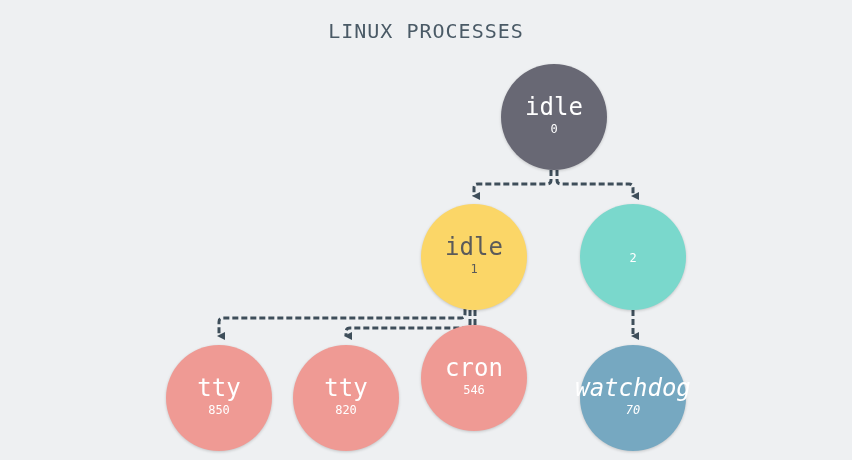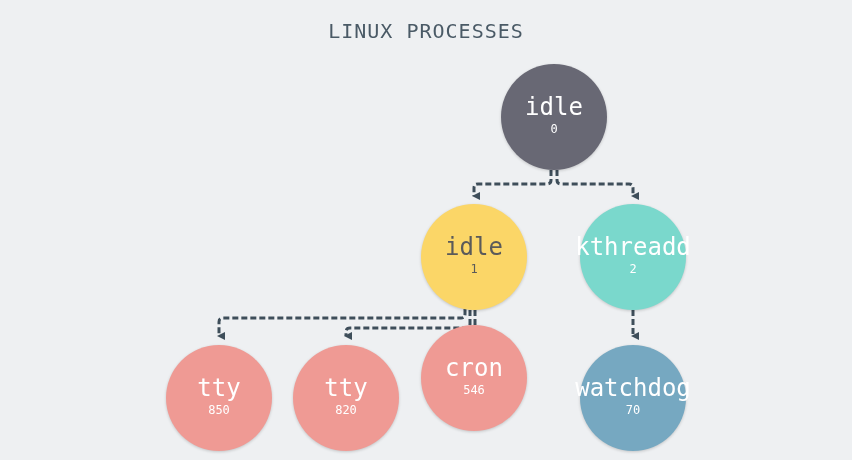--- a/index.html
+++ b/index.html
@@ -48,35 +48,34 @@
   <span class="name">idle</span>
   <span class="pid">0</span>
 </div>
 
 <div class="node" id="n-init" style="left:421px;top:204px;background:#FBD667;color:#5A5A5A;">
   <span class="name">idle</span>
   <span class="pid">1</span>
 </div>
 
 <div class="node" id="n-kthreadd" style="left:580px;top:204px;background:#7AD8CC;color:#FFFFFF;">
-  <span class="name">kthreadd</span>
   <span class="pid">2</span>
 </div>
 
 <div class="node" id="n-tty740" style="left:166px;top:345px;background:#EF9A94;color:#FFFFFF;">
   <span class="name">tty</span>
   <span class="pid">850</span>
 </div>
 
 <div class="node" id="n-tty741" style="left:293px;top:345px;background:#EF9A94;color:#FFFFFF;">
   <span class="name">tty</span>
   <span class="pid">820</span>
 </div>
 
 <div class="node" id="n-cron" style="left:421px;top:325px;background:#EF9A94;color:#FFFFFF;">
   <span class="name">cron</span>
   <span class="pid">546</span>
 </div>
 
-<div class="node" id="n-watchdog" style="left:580px;top:345px;background:#76A8C1;color:#FFFFFF;">
+<div class="node" id="n-watchdog" style="left:580px;top:345px;background:#76A8C1;color:#FFFFFF;font-style:italic;">
   <span class="name">watchdog</span>
   <span class="pid">70</span>
 </div>
 
 </body></html>

